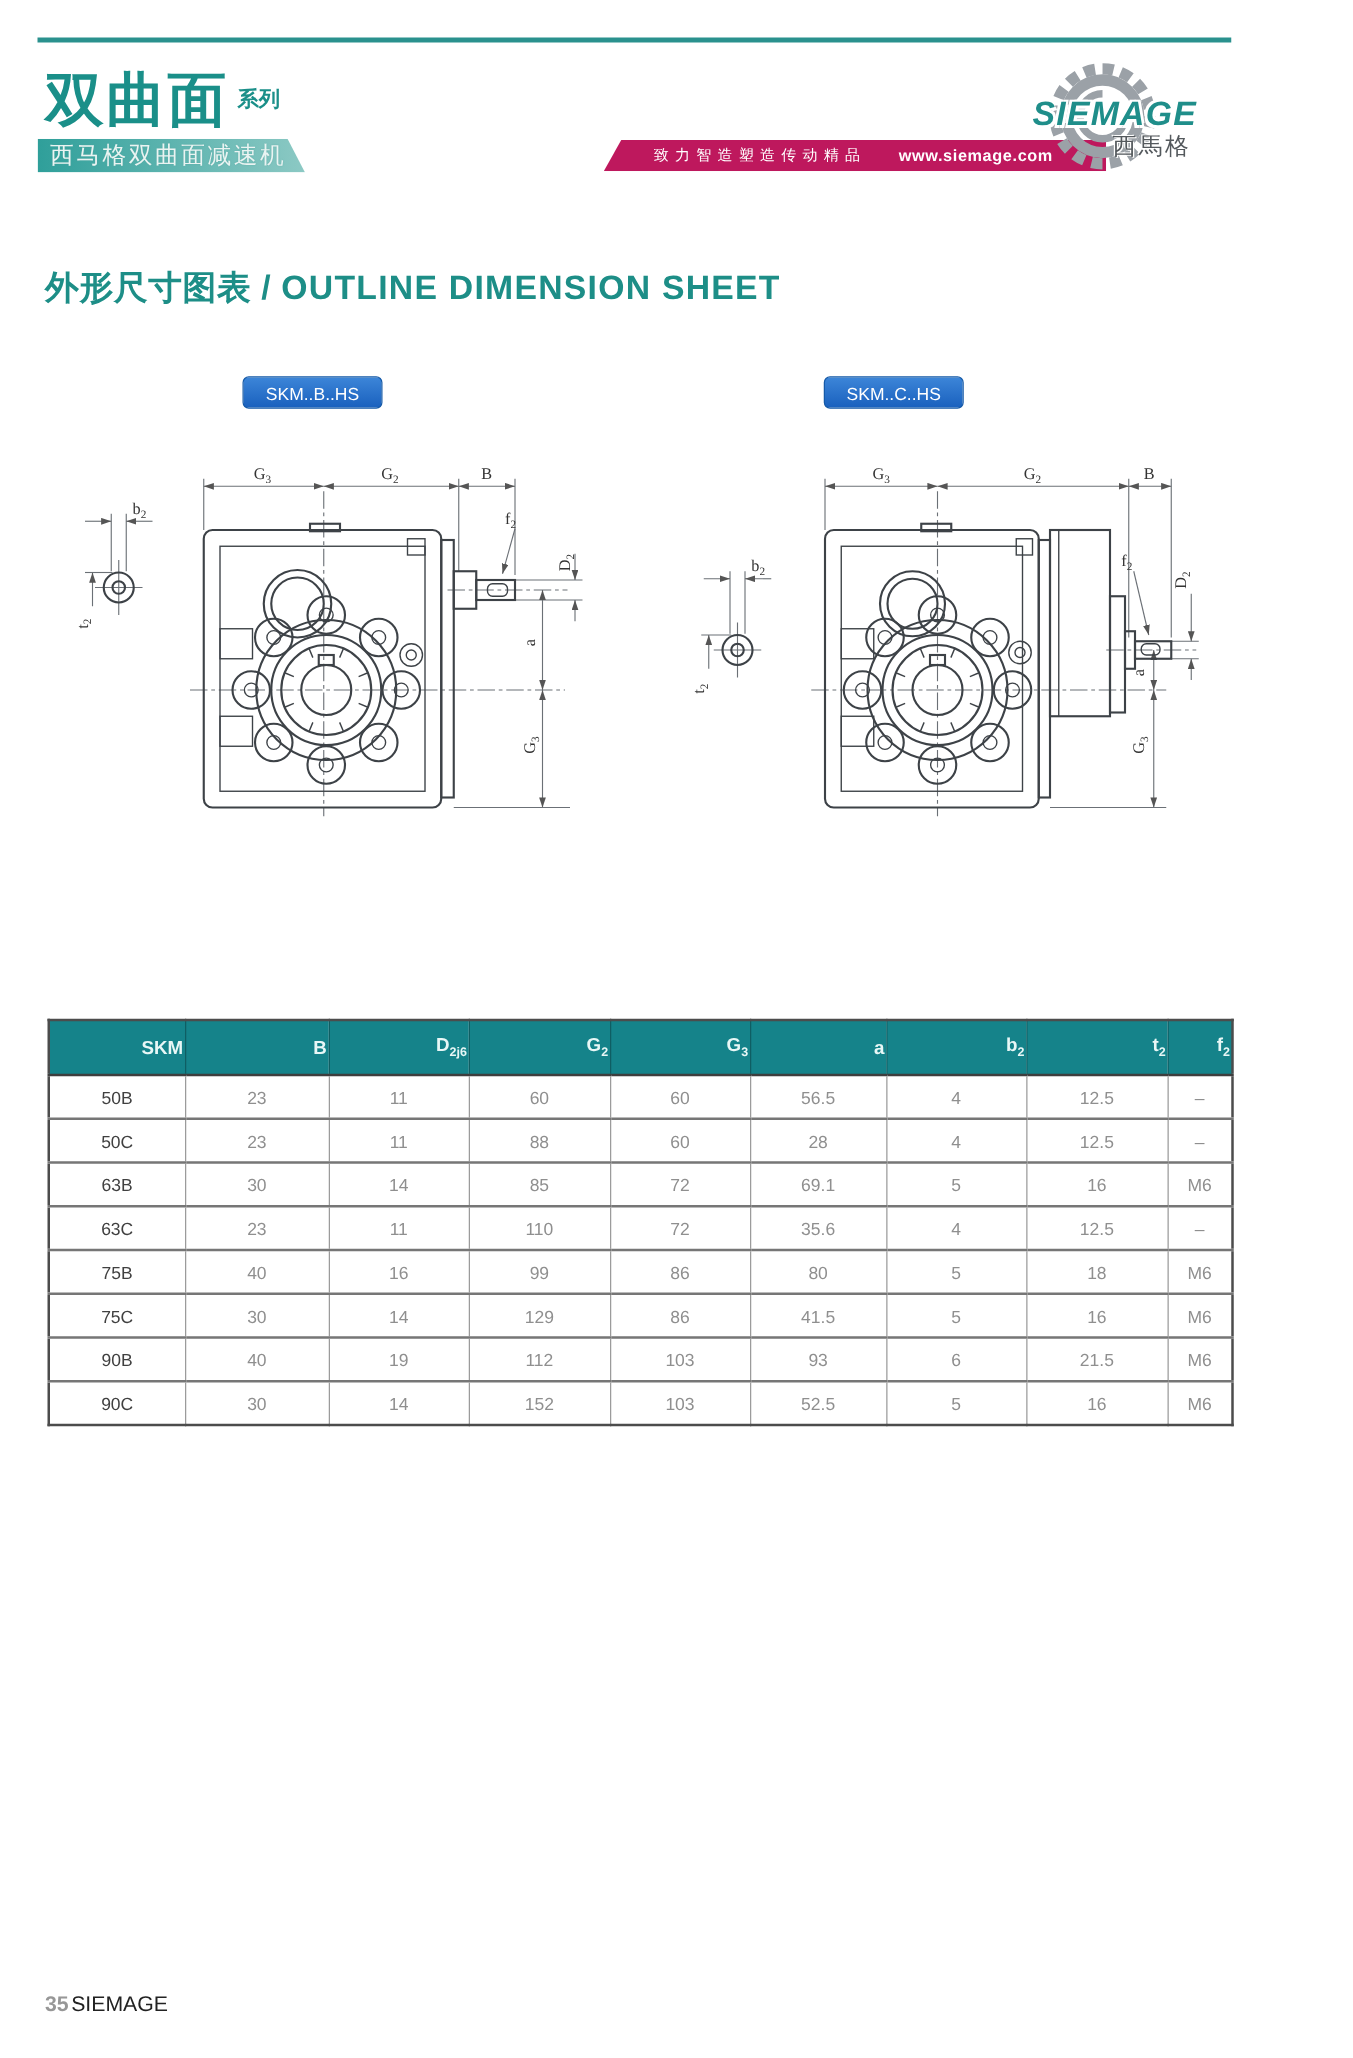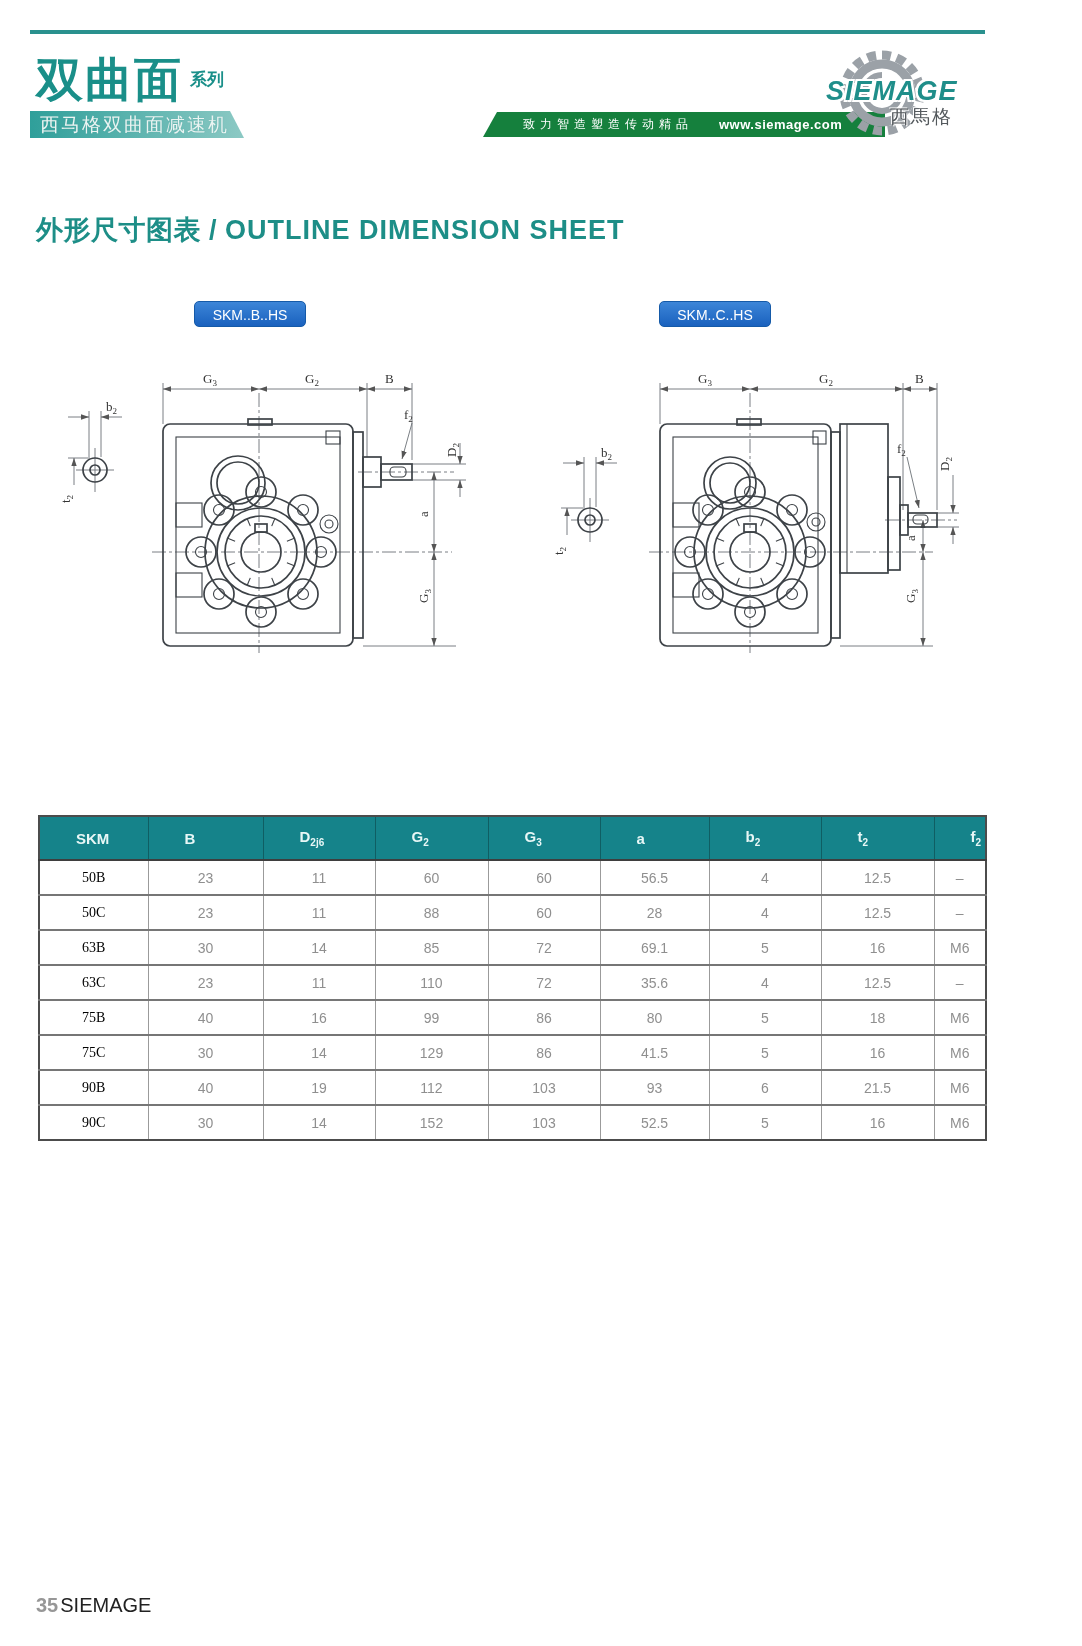--- a/index.html
+++ b/index.html
@@ -13,21 +13,21 @@
   .sub-banner{position:absolute;left:30px;top:111px;width:214px;height:27px;line-height:27px;
        padding-left:10px;box-sizing:border-box;color:#eaf4f2;font-family:"Liberation Serif",serif;
        font-size:19px;letter-spacing:2px;text-shadow:0 0 1px #4fa39e;
        background:linear-gradient(90deg,#2f9f9a,#8cc9c4);
        clip-path:polygon(0 0,calc(100% - 14px) 0,100% 100%,0 100%);}
   .supplier{position:absolute;left:252px;top:64px;color:#1f938c;}
   .supplier .l1{font-size:18px;}
   .supplier .l1 .reg{font-weight:500;}
   .supplier .l1 .bold{font-weight:800;}
   .supplier .l2{font-size:13.5px;margin-top:4px;color:#2a9a94;}
-  .strip{position:absolute;left:483px;top:112px;width:402px;height:25px;background:#15803d;
+  .strip{position:absolute;left:483px;top:112px;width:402px;height:25px;background:#be185d;
        display:flex;align-items:center;clip-path:polygon(14px 0,100% 0,100% 100%,0 100%);
        color:#ffffff;}
   .strip .slogan{font-size:12px;letter-spacing:5px;margin-left:40px;white-space:nowrap;}
   .strip .url{font-size:13px;font-weight:bold;margin-left:26px;letter-spacing:.5px;}
   .logo{position:absolute;left:826px;top:44px;width:160px;height:100px;}
   .logo .gear{position:absolute;left:8px;top:3px;}
   .logo .brand-en{position:absolute;left:0;top:32px;font-size:27px;font-weight:800;font-style:italic;
        color:#1f8e8a;letter-spacing:1px;white-space:nowrap;
        text-shadow:2px 2px 0 #fff,-2px 2px 0 #fff,2px -2px 0 #fff,-2px -2px 0 #fff;}
   .logo .brand-cn{position:absolute;left:64px;top:60px;font-size:19px;color:#54595d;
@@ -49,27 +49,27 @@
   svg.drawing line.cl{stroke-dasharray:14 3 3 3;}
   svg.drawing .thick rect,svg.drawing .thick circle,svg.drawing .thick path,svg.drawing .thick line
        {stroke:#3d4247;stroke-width:1.7;fill:none;}
   svg.drawing .mid{stroke-width:1.1 !important;}
   svg.drawing .dimtext text{font-family:"Liberation Serif",serif;font-size:13px;fill:#333;}
   svg.drawing .dimtext .sub{font-size:9px;}
   
   table.dim-table{position:absolute;left:38px;top:815px;width:947px;border-collapse:collapse;
        border:2px solid #4c4c4c;table-layout:fixed;}
   table.dim-table th{height:40px;background:#15838a;color:#e8f7f6;font-size:15px;font-weight:600;
-       border-left:1px solid rgba(0,0,0,.28);border-bottom:2px solid #3e3e3e;text-align:left;padding-left:36px;}
+       border-left:1px solid rgba(0,0,0,.28);border-bottom:2px solid #3e3e3e;text-align:right;padding-left:36px;}
   table.dim-table th sub{font-size:10px;}
   table.dim-table td{height:31px;text-align:center;font-size:14px;color:#8f8f8f;
        border-left:1px solid #9b9b9b;border-top:2px solid #767676;}
-  table.dim-table td.rowlabel{color:#000000;font-family:Liberation Serif, serif;}
-  
-  .footer{position:absolute;left:36px;top:1594px;font-size:20px;}
+  table.dim-table td.rowlabel{color:#404040;}
+  
+  .footer{position:absolute;left:36px;top:1594px;font-size:17px;}
   .footer .num{color:#979797;font-weight:bold;}
   .footer .brand{color:#222222;margin-left:2px;}
 </style>
 </head>
 <body>
 
 <div id="page">
 
   <div class="top-rule"></div>
 

